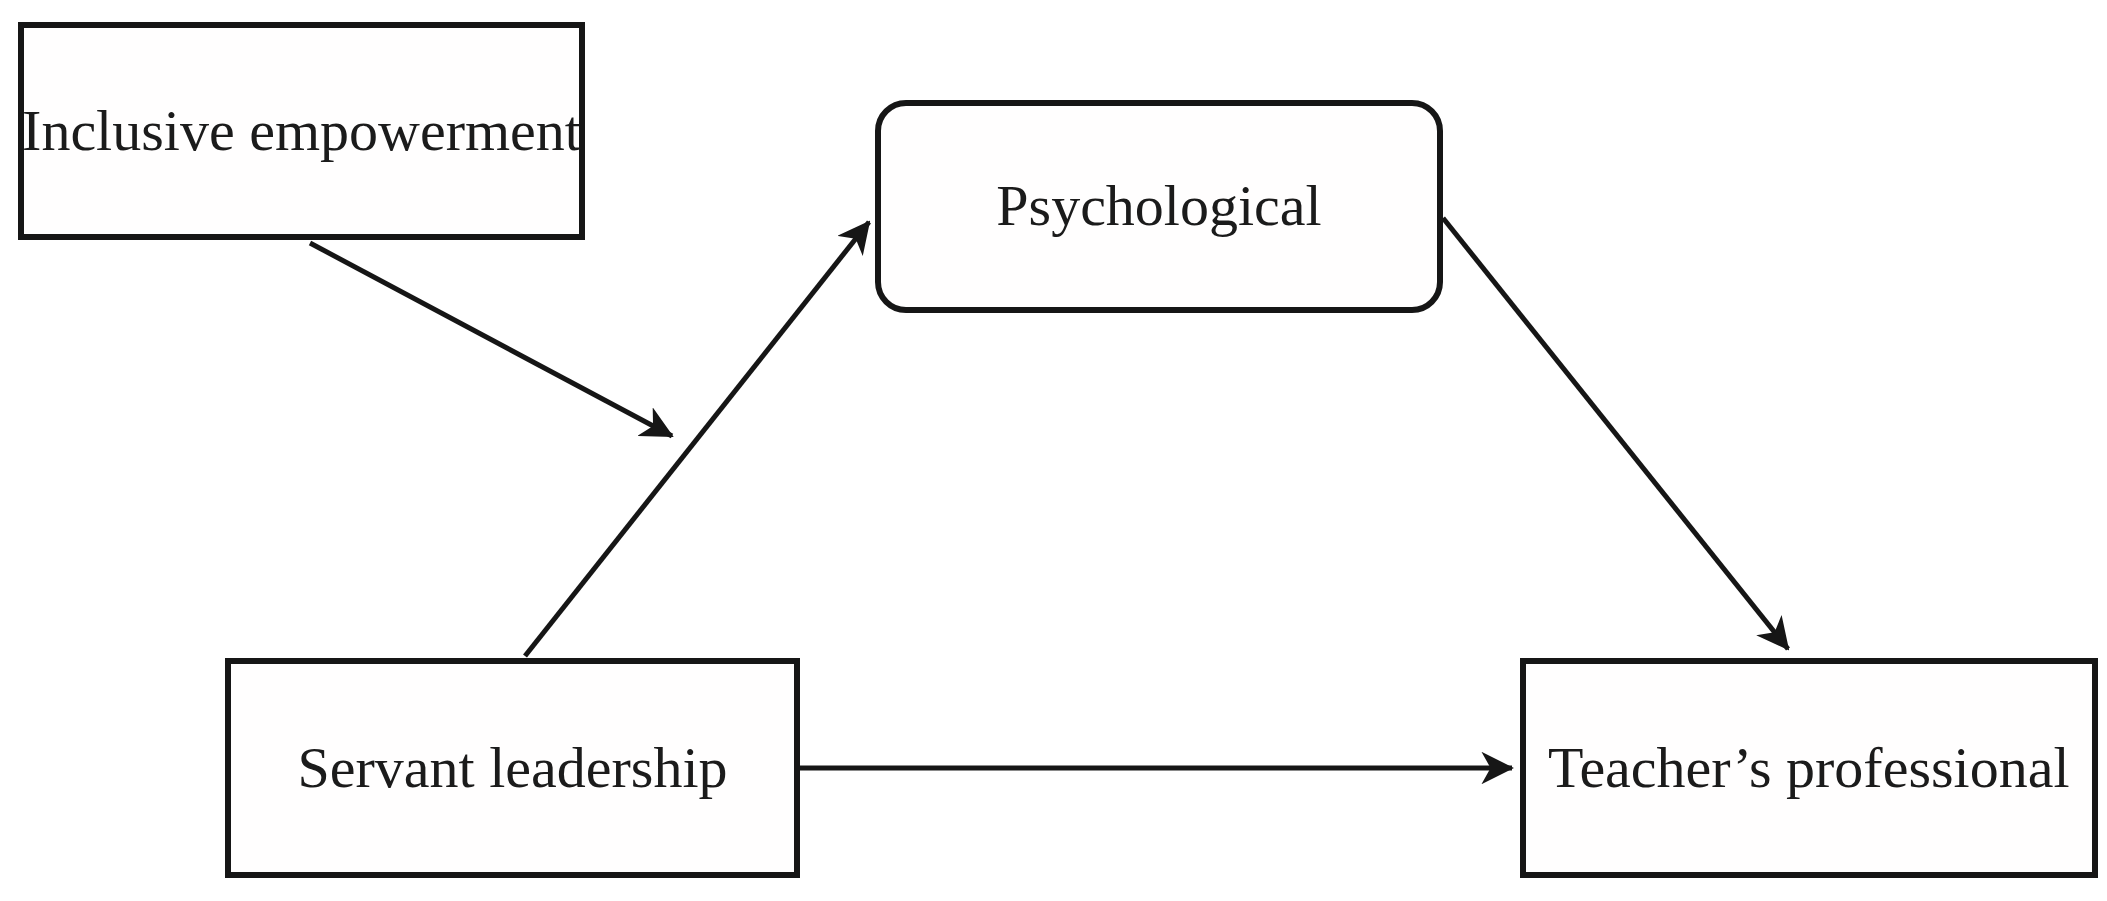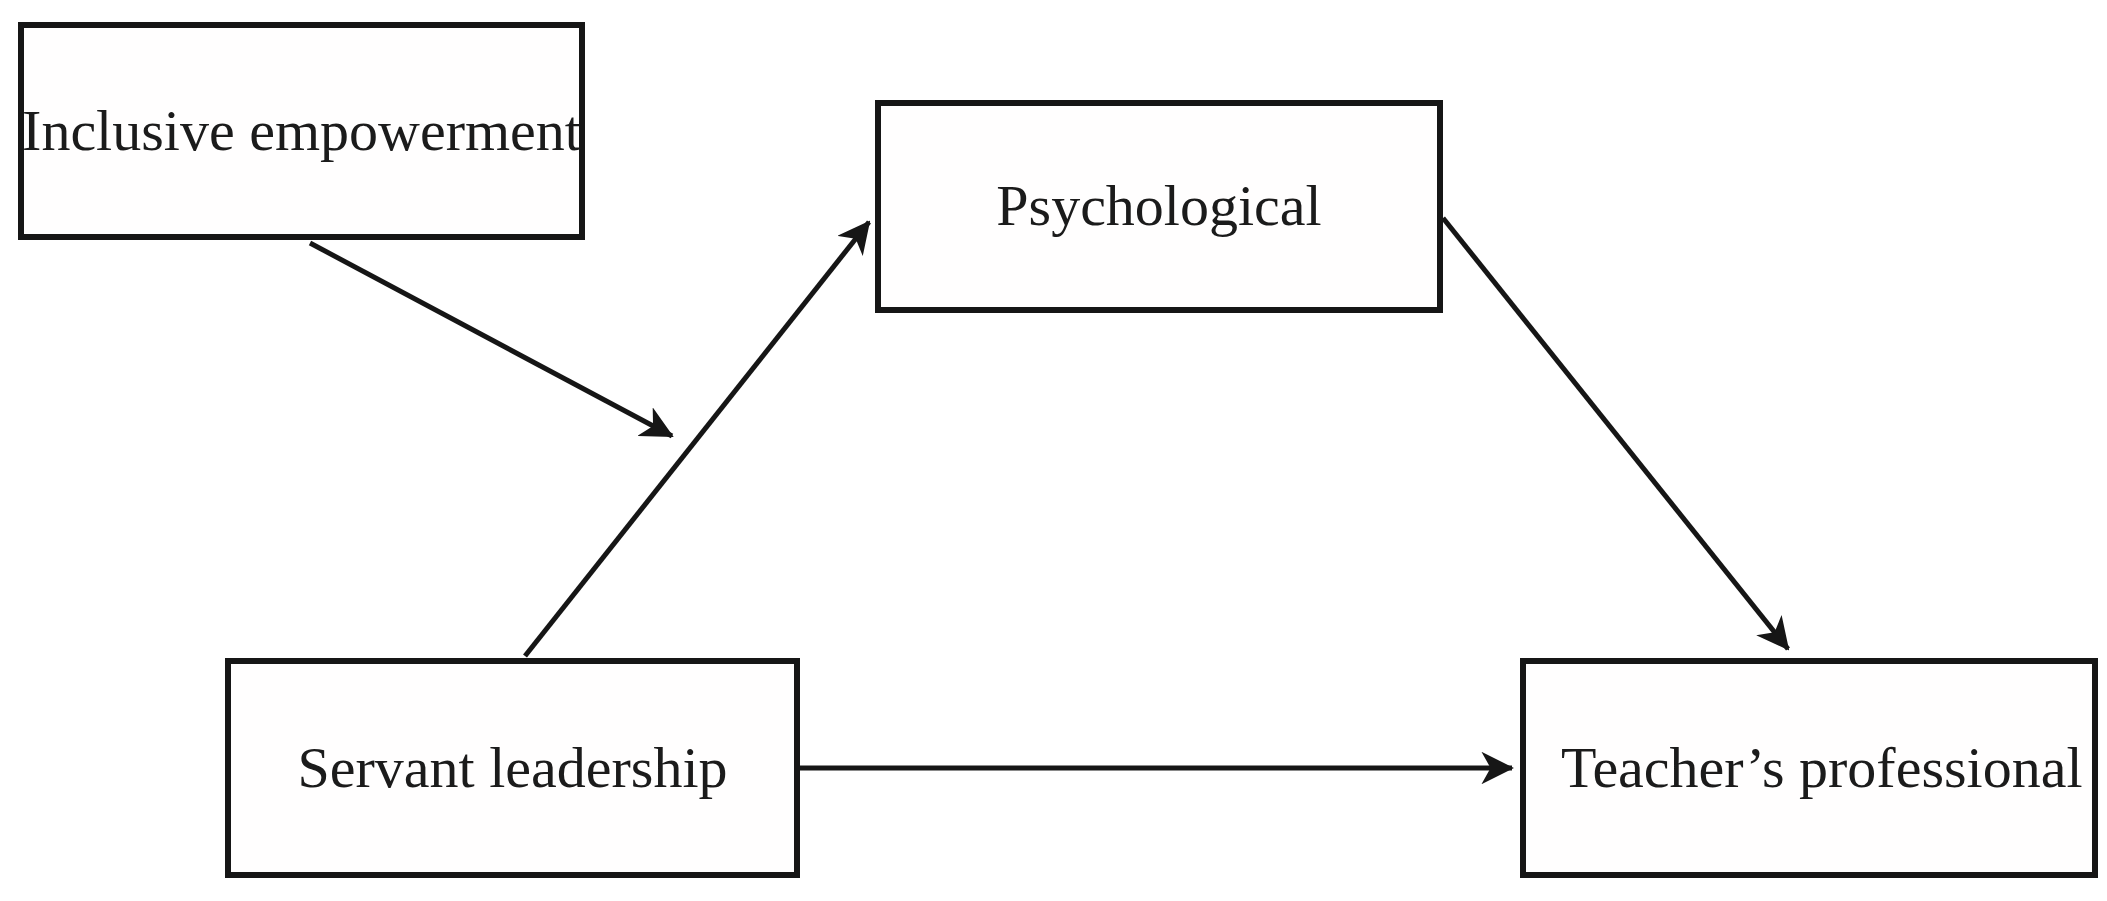--- a/index.html
+++ b/index.html
@@ -34,27 +34,27 @@
     display:flex;
     flex-direction:column;
     justify-content:center;
     align-items:center;
     text-align:center;
     font-size:58px;
     line-height:1.32;
     white-space:nowrap;
   }
   .node--inclusive{ left:18px;  top:22px;  width:567px; height:218px; }
-  .node--psych{     left:875px; top:100px; width:568px; height:213px; }
+  .node--psych{     left:875px; top:100px; width:568px; height:213px;border-radius:31px; }
   .node--servant{   left:225px; top:658px; width:575px; height:220px; }
   .node--teacher{
     left:1520px; top:658px; width:578px; height:220px;
     align-items:flex-start;
     text-align:left;
-    padding-left:35px;
+    padding-left:22px;
     padding-right:8px;
   }
   .node span{display:block;}
 </style>
 </head>
 <body>
 
 <div class="canvas">
 
   <svg class="arrows" viewBox="0 0 2107 901" xmlns="http://www.w3.org/2000/svg" aria-hidden="true">

